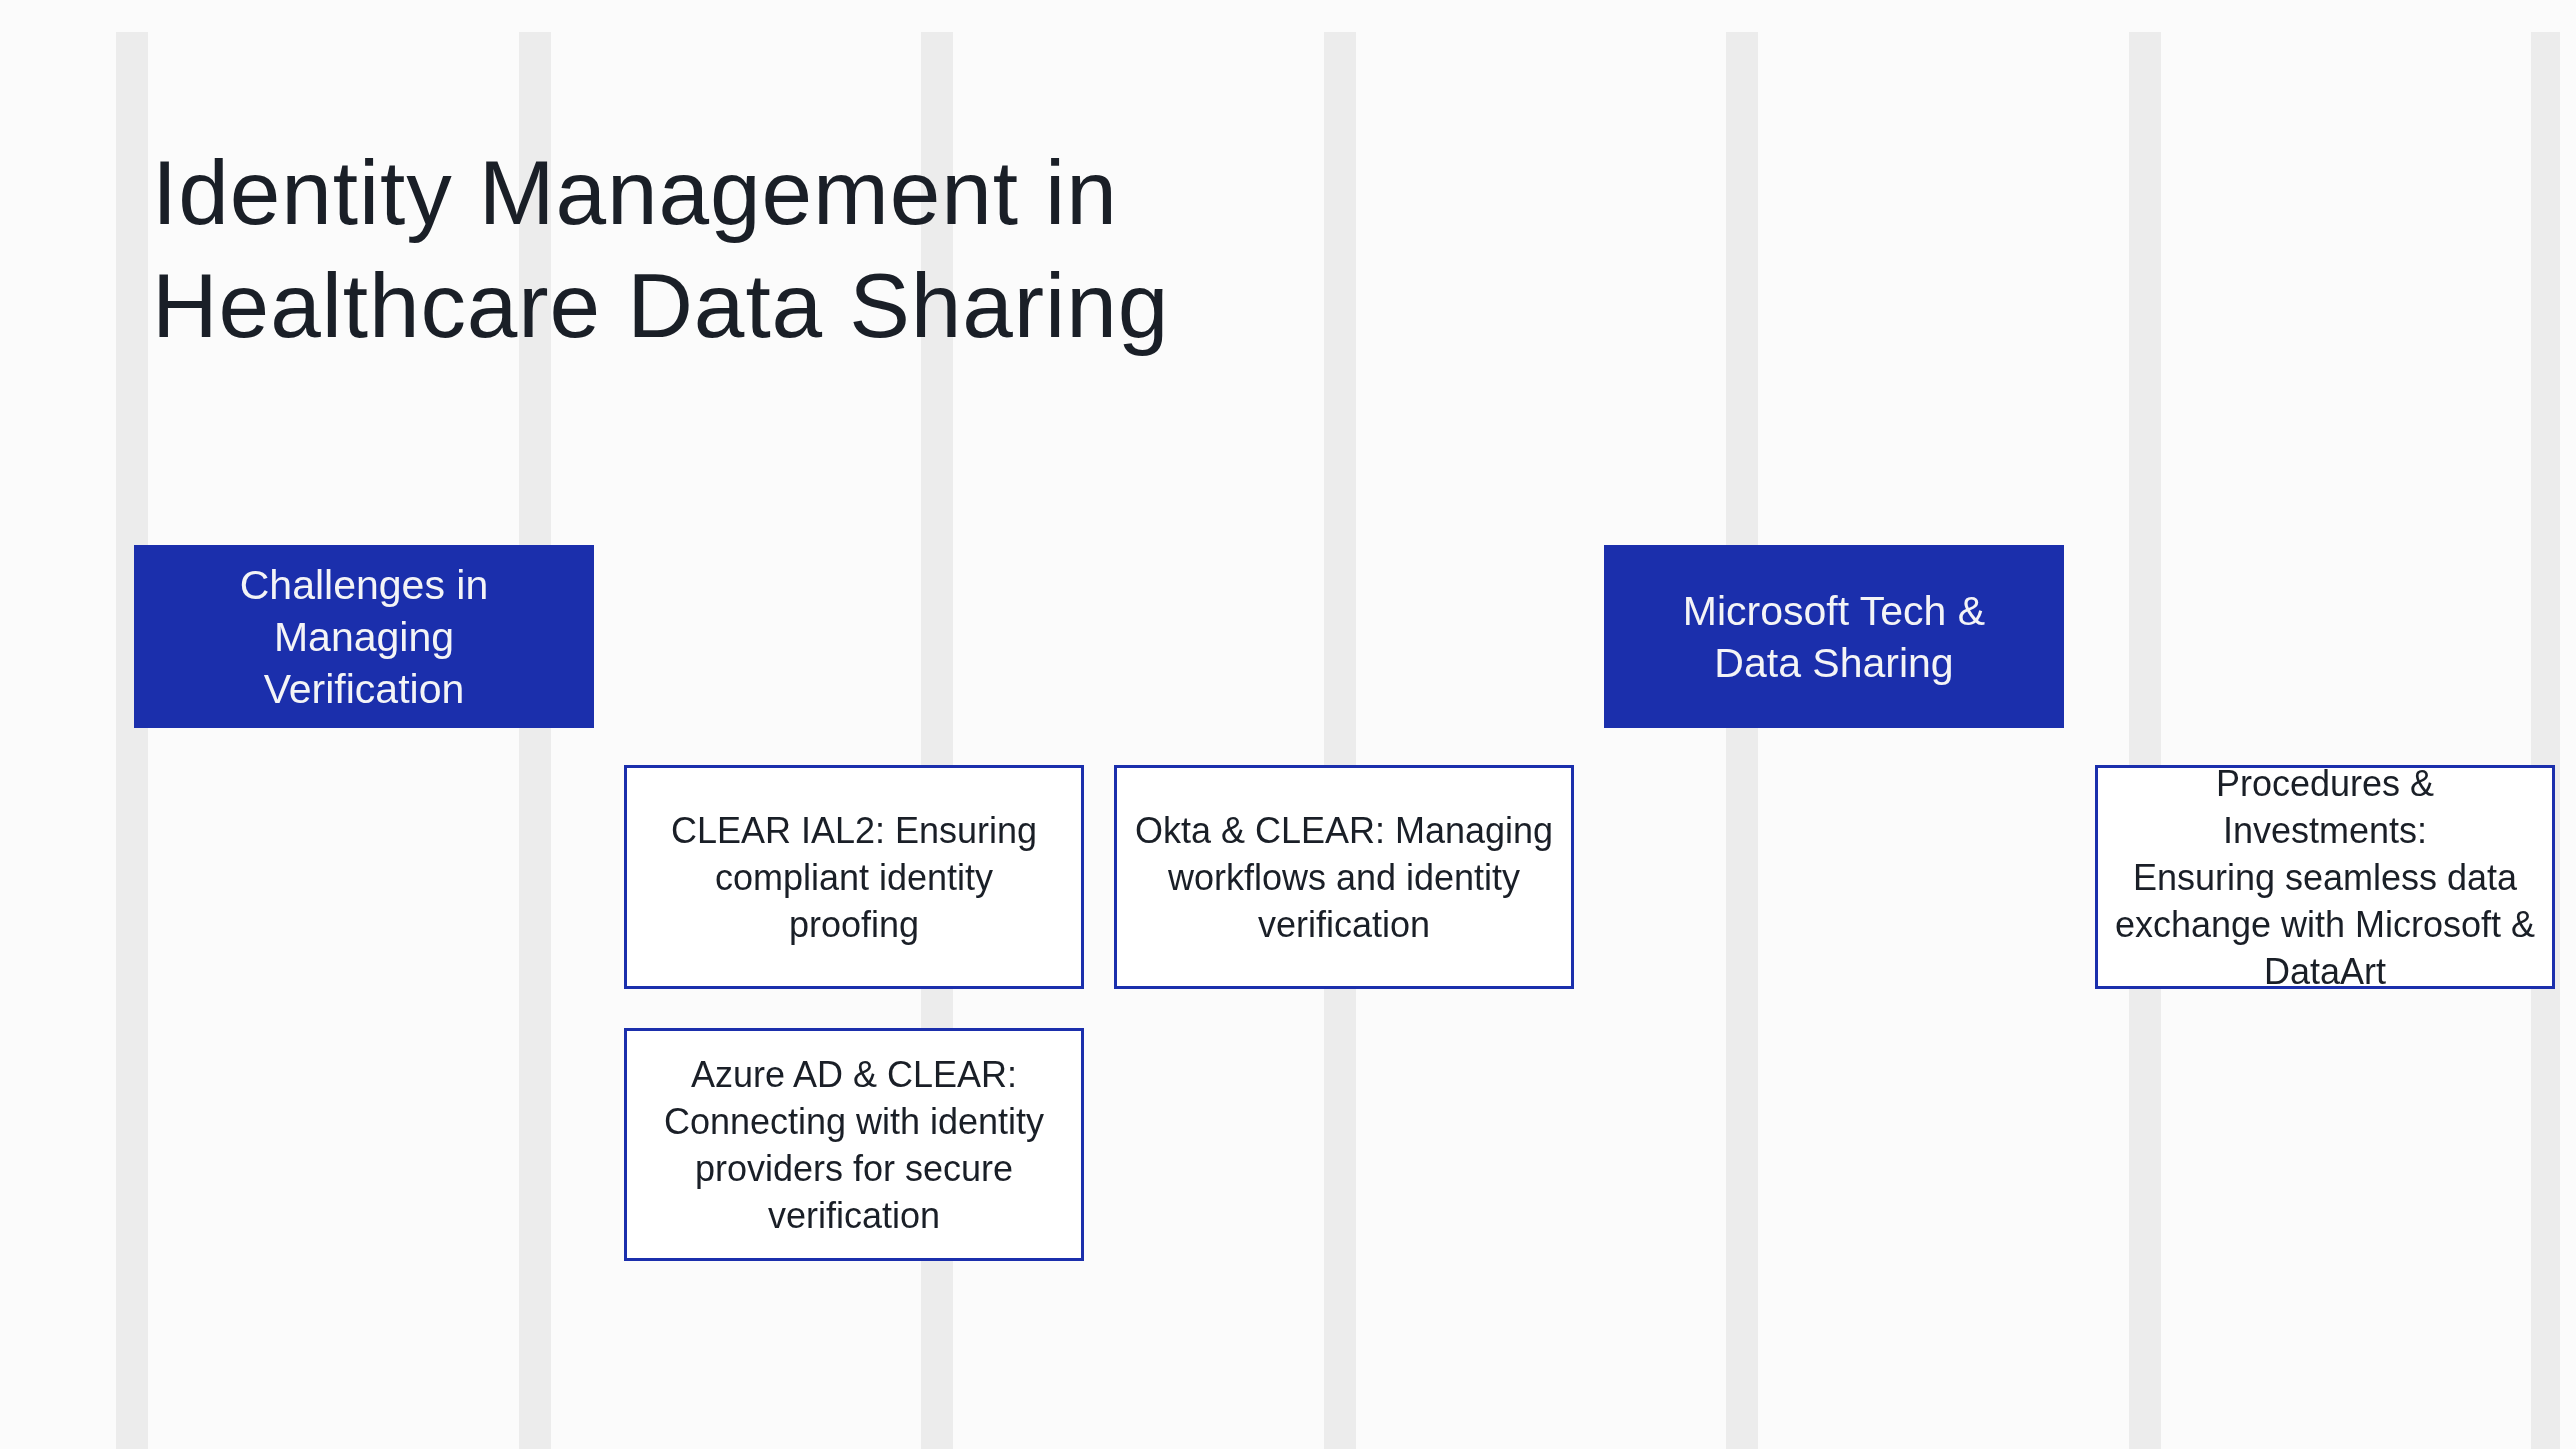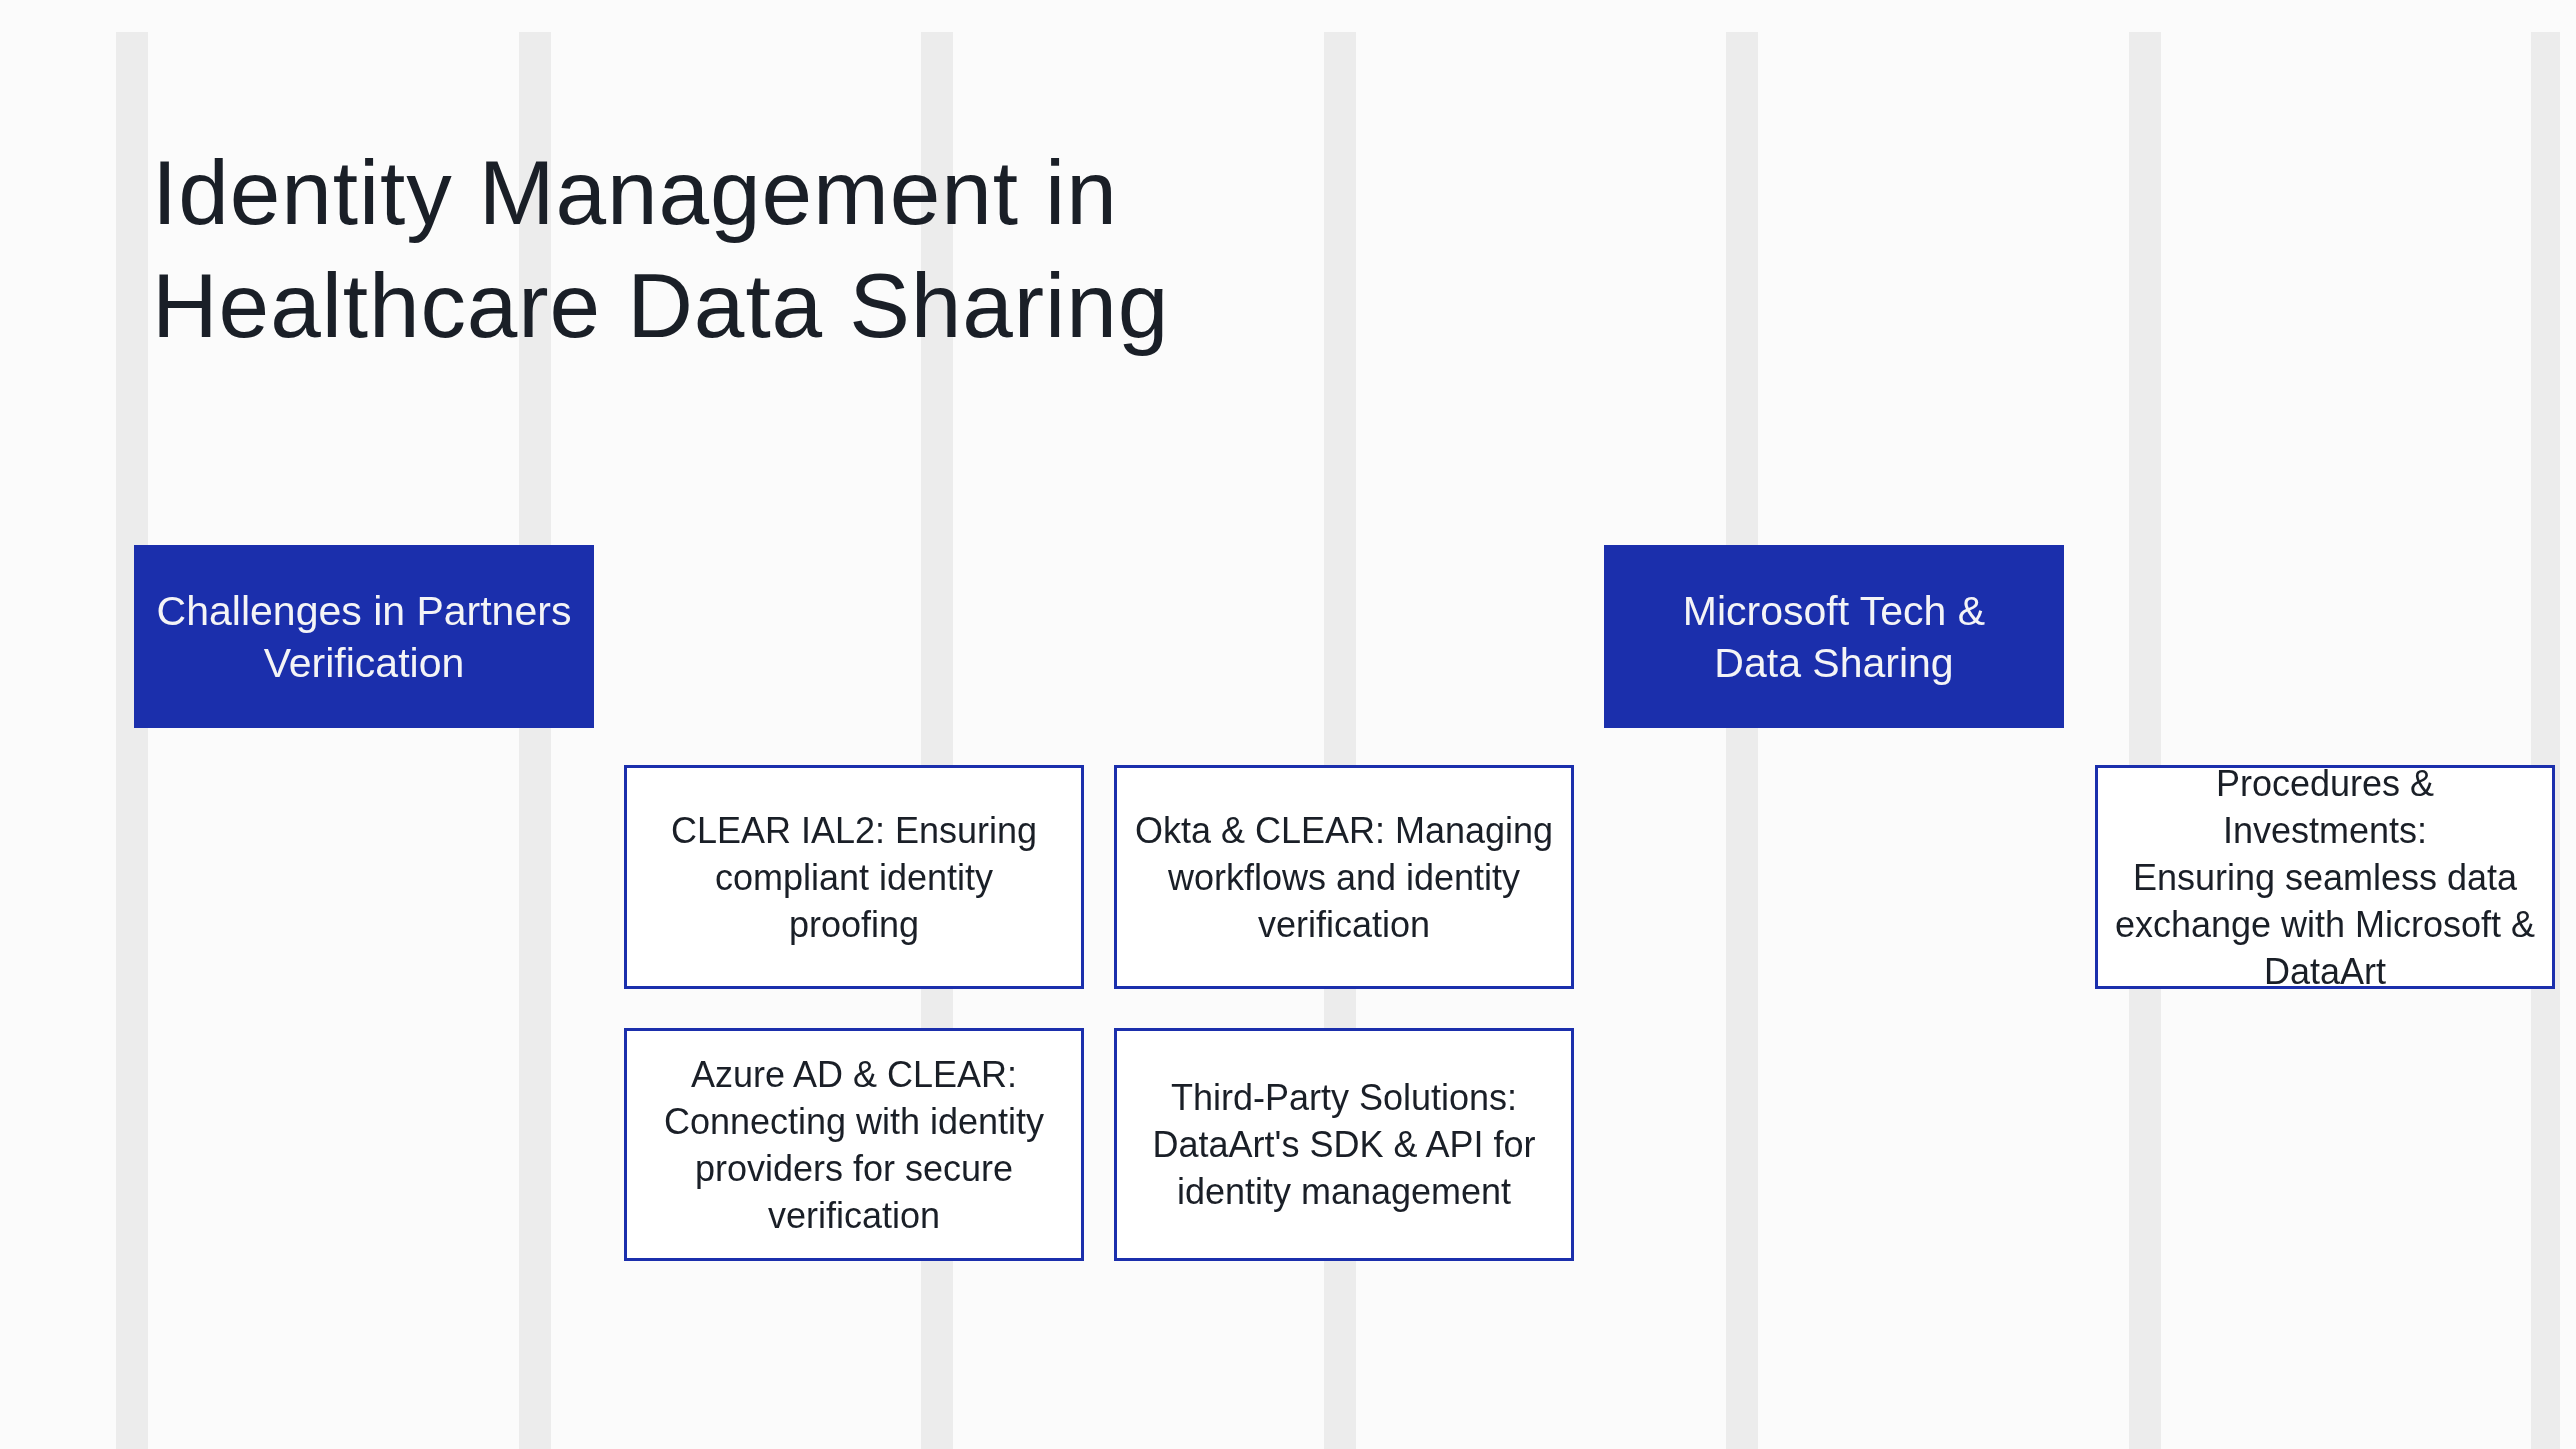--- a/index.html
+++ b/index.html
@@ -67,40 +67,37 @@
   <div class="gridline gl2"></div>
   <div class="gridline gl3"></div>
   <div class="gridline gl4"></div>
   <div class="gridline gl5"></div>
   <div class="gridline gl6"></div>
   <div class="gridline gl7"></div>
 
   <h1 class="title">Identity Management in
 Healthcare Data Sharing</h1>
 
-  <div class="cell hdr col0">Challenges in Partners
+  <div class="cell hdr col0">Challenges in Managing
 Verification</div>
   <div class="cell hdr col3">Microsoft Tech &amp;
 Data Sharing</div>
 
 
   <div class="cell card row2 col1">CLEAR IAL2: Ensuring
 compliant identity
 proofing</div>
   <div class="cell card row3 col1">Azure AD &amp; CLEAR:
 Connecting with identity
 providers for secure
 verification</div>
 
   <div class="cell card row2 col2">Okta &amp; CLEAR: Managing
 workflows and identity
 verification</div>
-  <div class="cell card row3 col2">Third-Party Solutions:
-DataArt's SDK &amp; API for
-identity management</div>
 
 
   <div class="cell card row2 col4">Procedures &amp; Investments:
 Ensuring seamless data
 exchange with Microsoft &amp;
 DataArt</div>
 
   <div class="corner-square"></div>
 
 </div>

